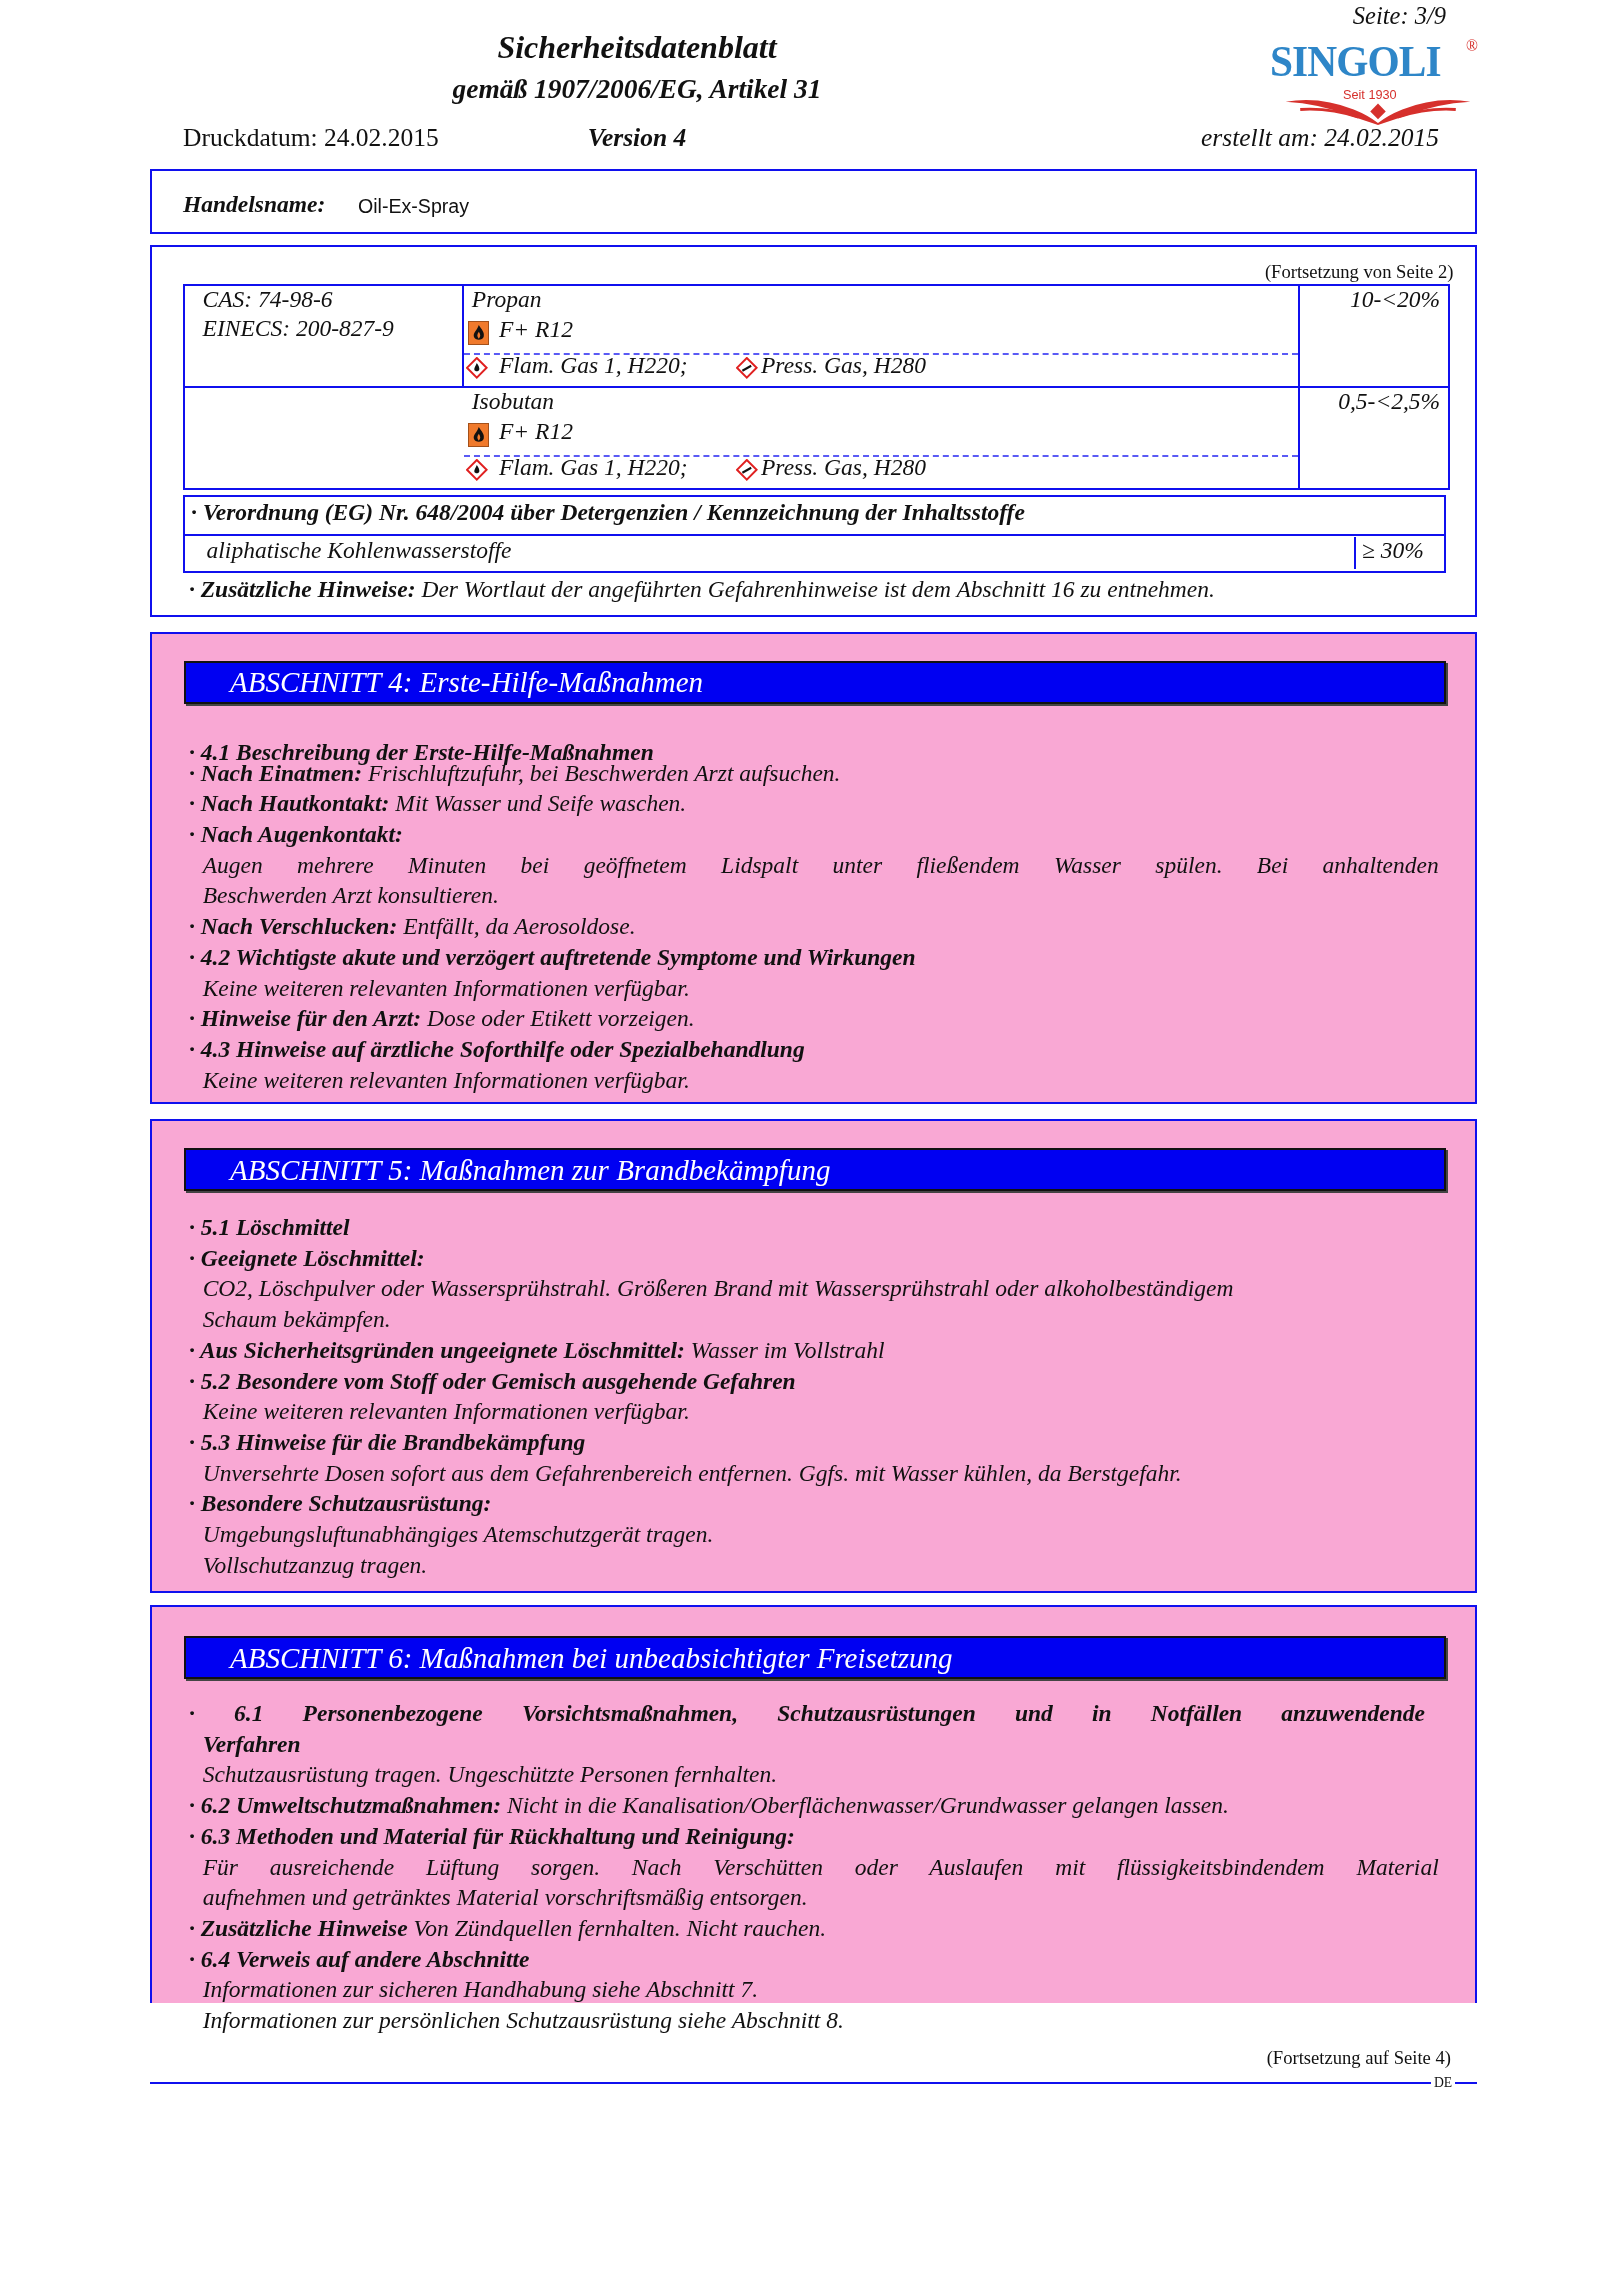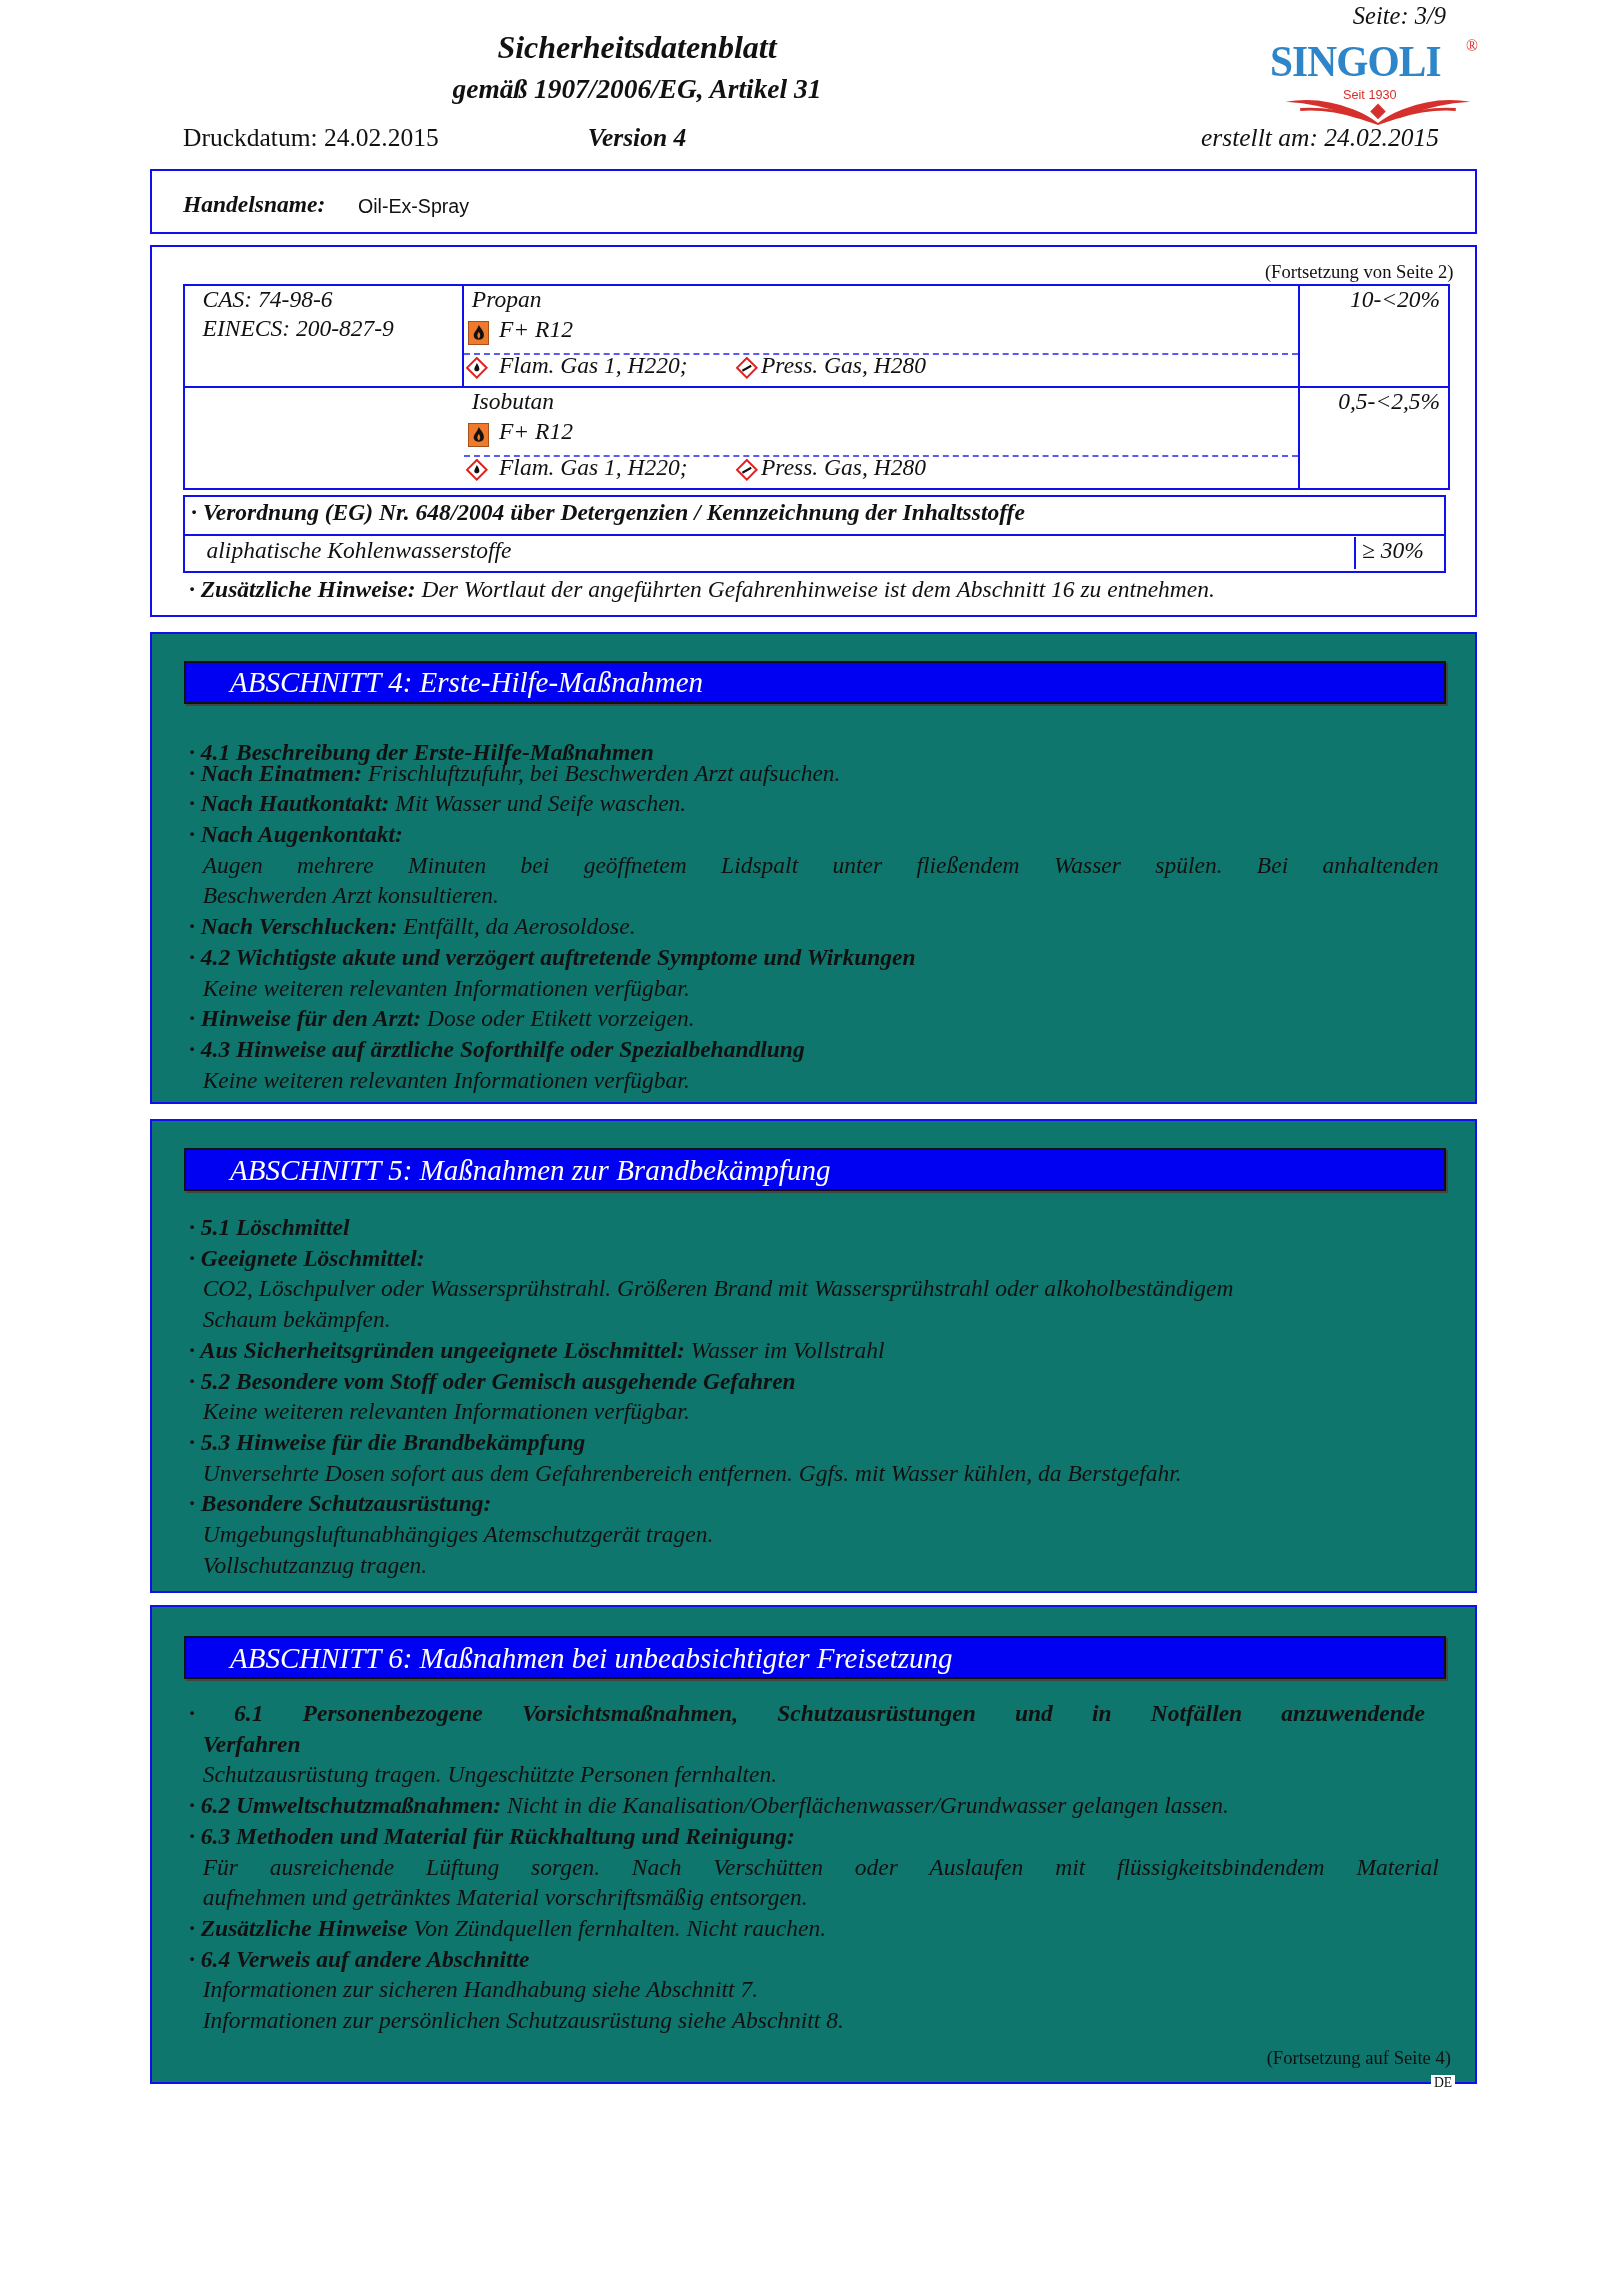--- a/index.html
+++ b/index.html
@@ -44,21 +44,21 @@
 
   #det-table { left: 31px; top: 82px; width: 1263px; height: 78px; border: 2.9px solid #1010ee; box-sizing: border-box; }
   #det-head { position: absolute; left: 0; top: 0; right: 0; height: 37px; border-bottom: 2.9px solid #1010ee; }
   #det-row { position: absolute; left: 0; top: 40px; right: 0; height: 32px; }
   #det-val-cell { position: absolute; right: 0; top: 0; width: 88px; height: 100%; border-left: 2px solid #1010ee; }
 
   .line { position: absolute; font-size: 23.5px; font-style: italic; white-space: nowrap; }
   .line .lbl { font-weight: bold; }
   .just { white-space: normal; text-align: justify; text-align-last: justify; }
 
-  .sec-box { position: absolute; left: 150px; width: 1327px; border: 2.9px solid #1010ee; box-sizing: border-box; background: #0f766e; }
+  .sec-box { position: absolute; left: 150px; width: 1327px; border: 2.9px solid #1010ee; box-sizing: border-box; background: #f9a8d4; }
   .sec-bar { position: absolute; left: 32px; width: 1262px; height: 43px; background: #0000f2; border: 2px solid #111;
              box-sizing: border-box; box-shadow: 2px 2px 0 #444; }
   .sec-title { position: absolute; left: 44px; top: 3.9px; color: #fff; font-size: 29px; font-style: italic; white-space: nowrap; }
 
   #footer-cont { right: 169px; top: 2047px; font-size: 18.6px; }
   #footer-line { left: 150px; top: 2082px; width: 1327px; height: 0; border-top: 2.9px solid #1010ee; }
   #footer-lang { left: 1431px; top: 2075px; font-size: 13.7px; background: #fff; padding: 0 2.9px; }
 </style>
 </head>
 <body>
@@ -200,21 +200,21 @@
       <div class="line" style="left: 37px; top: 247px; padding-left: 0px;"><span class="lbl">· 5.2 Besondere vom Stoff oder Gemisch ausgehende Gefahren</span><span></span></div>
       <div class="line" style="left: 37px; top: 277px; padding-left: 13.7px;"><span class="lbl"></span><span>Keine weiteren relevanten Informationen verfügbar.</span></div>
       <div class="line" style="left: 37px; top: 308px; padding-left: 0px;"><span class="lbl">· 5.3 Hinweise für die Brandbekämpfung</span><span></span></div>
       <div class="line" style="left: 37px; top: 339px; padding-left: 13.7px;"><span class="lbl"></span><span>Unversehrte Dosen sofort aus dem Gefahrenbereich entfernen. Ggfs. mit Wasser kühlen, da Berstgefahr.</span></div>
       <div class="line" style="left: 37px; top: 369px; padding-left: 0px;"><span class="lbl">· Besondere Schutzausrüstung:</span><span></span></div>
       <div class="line" style="left: 37px; top: 400px; padding-left: 13.7px;"><span class="lbl"></span><span>Umgebungsluftunabhängiges Atemschutzgerät tragen.</span></div>
       <div class="line" style="left: 37px; top: 431px; padding-left: 13.7px;"><span class="lbl"></span><span>Vollschutzanzug tragen.</span></div>
     </div>
 </div>
 
-<div class="sec-box" style="top:1605px;height:479px;border-bottom:none">
+<div class="sec-box" style="top:1605px;height:398px;border-bottom:none">
   <div class="sec-bar" style="top:29px">
     <span class="sec-title">ABSCHNITT 6: Maßnahmen bei unbeabsichtigter Freisetzung</span>
   </div>
   <div id="s6-lines">
       <div class="line just" style="left: 37px; top: 93px; padding-left: 0px; width: 1236px;"><span class="lbl">· 6.1 Personenbezogene Vorsichtsmaßnahmen, Schutzausrüstungen und in Notfällen anzuwendende</span><span></span></div>
       <div class="line" style="left: 37px; top: 124px; padding-left: 13.7px;"><span class="lbl">Verfahren</span><span></span></div>
       <div class="line" style="left: 37px; top: 154px; padding-left: 13.7px;"><span class="lbl"></span><span>Schutzausrüstung tragen. Ungeschützte Personen fernhalten.</span></div>
       <div class="line" style="left: 37px; top: 185px; padding-left: 0px;"><span class="lbl">· 6.2 Umweltschutzmaßnahmen:</span><span> Nicht in die Kanalisation/Oberflächenwasser/Grundwasser gelangen lassen.</span></div>
       <div class="line" style="left: 37px; top: 216px; padding-left: 0px;"><span class="lbl">· 6.3 Methoden und Material für Rückhaltung und Reinigung:</span><span></span></div>
       <div class="line just" style="left: 37px; top: 247px; padding-left: 13.7px; width: 1236px;"><span class="lbl"></span><span>Für ausreichende Lüftung sorgen. Nach Verschütten oder Auslaufen mit flüssigkeitsbindendem Material</span></div>

